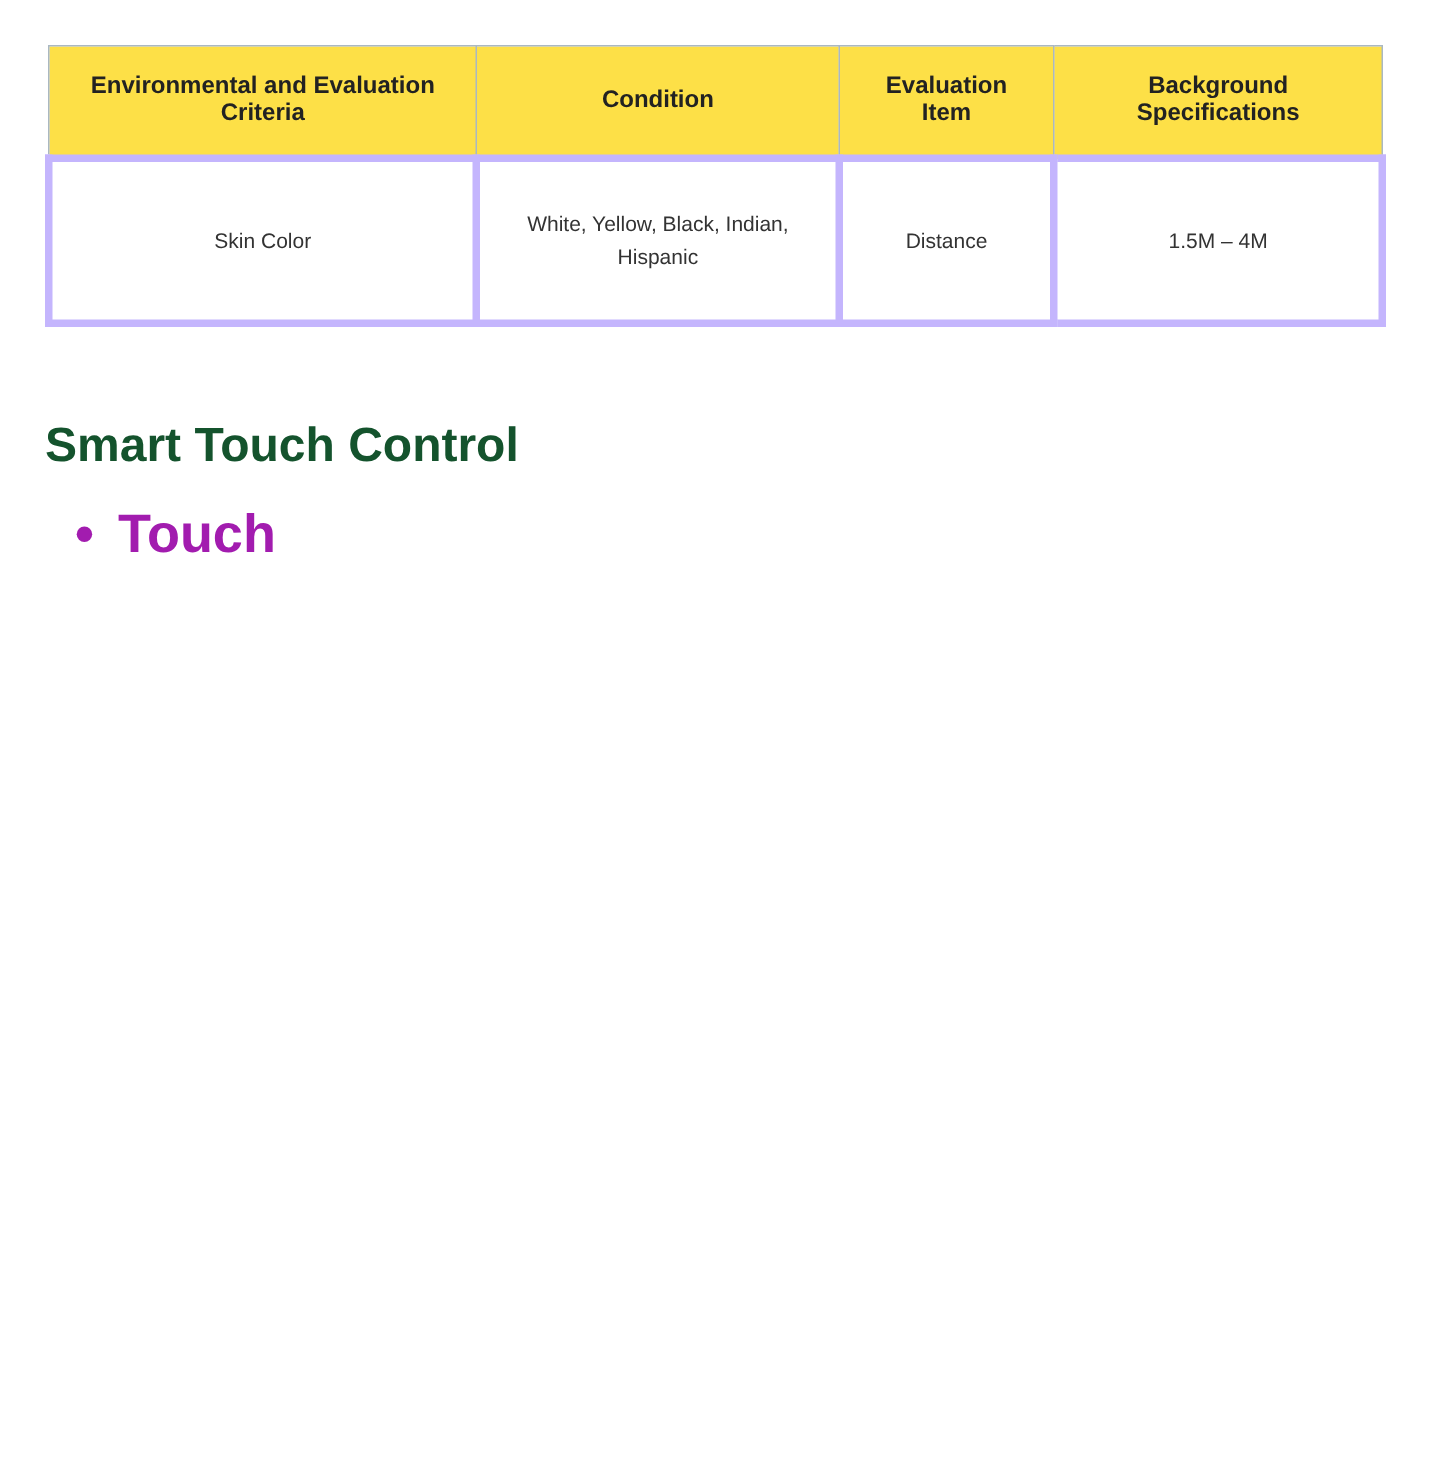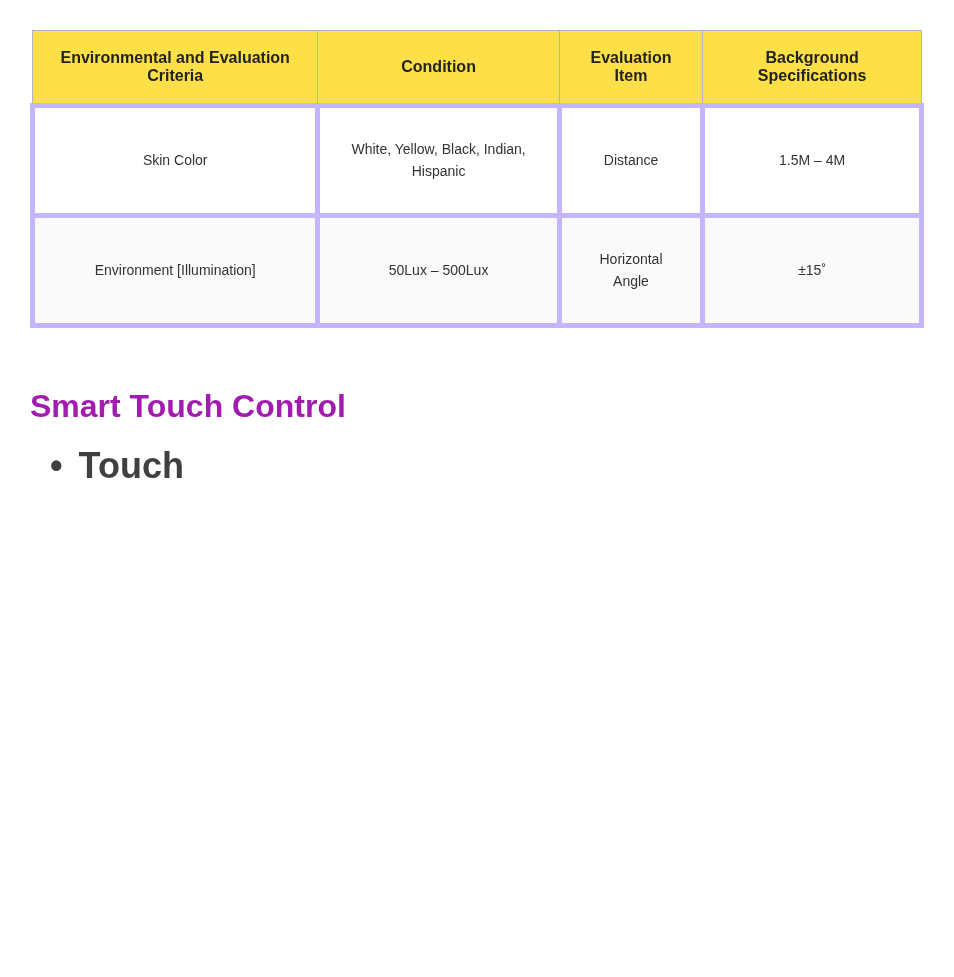--- a/index.html
+++ b/index.html
@@ -43,29 +43,29 @@
       line-height: 1.6;
     }
 
     .table-container tr:nth-child(even) td {
       background-color: #fafafa;
     }
 
     .section-title {
       font-size: 32px;
       font-weight: bold;
-      color: #a21caf;
+      color: #14532d;
       margin-top: 60px;
       margin-bottom: 20px;
     }
 
     .bullet-item {
       font-size: 36px;
       font-weight: bold;
-      color: #404040;
+      color: #a21caf;
       display: flex;
       align-items: center;
       margin-left: 20px;
     }
 
     .bullet-item::before {
       content: "•";
       font-size: 36px;
       margin-right: 16px;
     }
@@ -82,23 +82,17 @@
       <th>Background Specifications</th>
     </tr>
   </thead>
   <tbody id="table-body">
   <tr>
         <td>Skin Color</td>
         <td>White, Yellow, Black, Indian, Hispanic</td>
         <td>Distance</td>
         <td>1.5M – 4M</td>
       </tr>
-      <tr>
-        <td>Environment [Illumination]</td>
-        <td>50Lux – 500Lux</td>
-        <td>Horizontal Angle</td>
-        <td>±15˚</td>
-      </tr>
     </tbody>
 </table>
 
 <div class="section-title">Smart Touch Control</div>
 <div class="bullet-item">Touch</div>
 
 </body></html>

